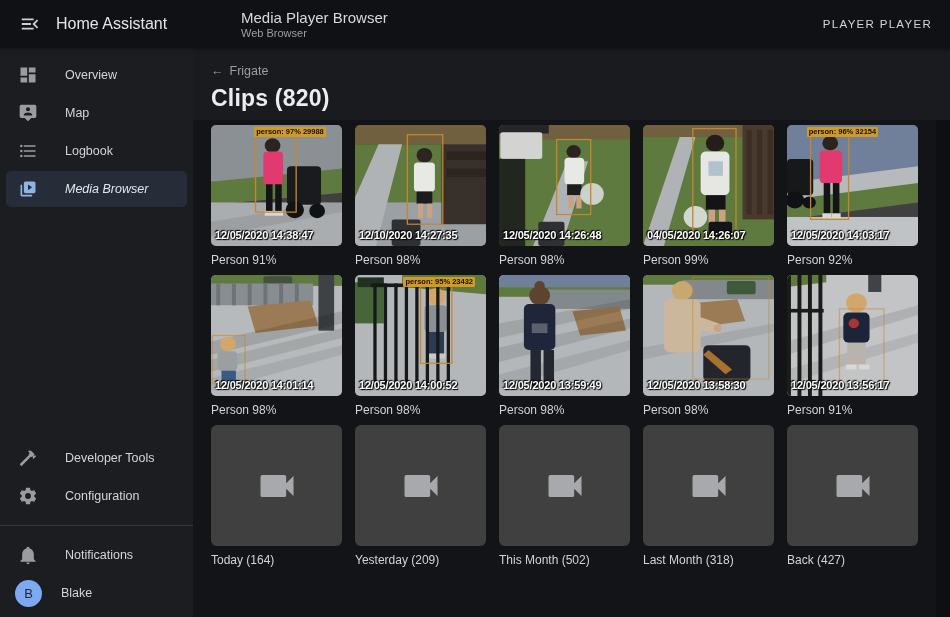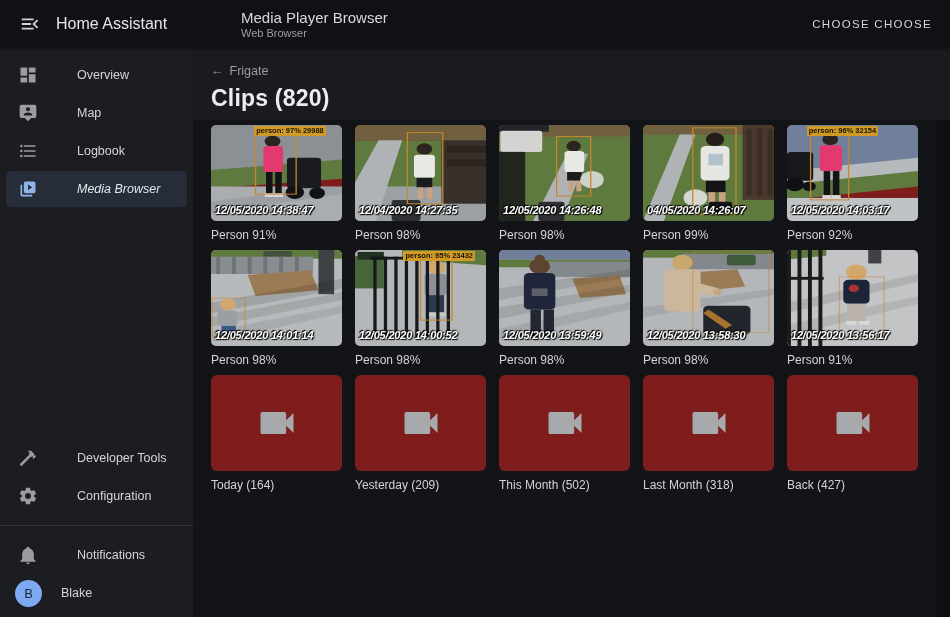--- a/index.html
+++ b/index.html
@@ -18,21 +18,21 @@
   .page-titles{margin-left:48px;line-height:1.15;}
   .page-title{font-size:15px;color:#d8d9db;}
   .page-subtitle{font-size:11px;color:#9c9ea2;margin-top:1px;}
   .choose-player{margin-left:auto;margin-right:18px;font-size:11.5px;font-weight:500;
                  letter-spacing:1.3px;color:#d3d4d6;cursor:pointer;}
 
   
   .sidebar{position:absolute;top:48px;left:0;width:193px;bottom:0;background:#1c1d21;
            display:flex;flex-direction:column;padding-top:8px;box-sizing:border-box;z-index:5;}
   .side-item{height:36px;display:flex;align-items:center;margin:1px 6px;border-radius:5px;
-             padding-left:11px;gap:38px;cursor:pointer;flex:0 0 auto;}
+             padding-left:11px;gap:26px;cursor:pointer;flex:0 0 auto;}
   .side-item .ic{width:22px;height:22px;display:flex;align-items:center;justify-content:center;}
   .side-item .ic svg{width:20px;height:20px;fill:#9a9ca0;}
   .side-item .lbl{font-size:12.5px;font-weight:500;color:#d4d5d7;}
   .side-item.selected{background:#272d38;font-style:italic;}
   .side-item.selected .ic svg{fill:#8fb4e6;}
   .side-item.selected .lbl{color:#e2e7ee;}
   .side-spacer{flex:1 1 auto;}
   .side-divider{height:1px;background:#34363b;margin:10px 0 10px 0;flex:0 0 auto;}
   .avatar{width:27px;height:27px;border-radius:50%;background:#7da9f2;color:#1c2634;
           font-size:13px;font-weight:500;display:flex;align-items:center;justify-content:center;
@@ -43,24 +43,24 @@
   .main{position:absolute;left:193px;top:48px;right:0;bottom:0;background:#131418;}
   .main-header{background:#1a1b1f;padding:13px 0 11px 18px;}
   .back-link{font-size:12.5px;color:#9c9ea2;cursor:pointer;display:inline-flex;gap:6px;align-items:center;}
   .clips-title{font-size:23px;font-weight:bold;color:#ededef;margin-top:6px;letter-spacing:.2px;}
   .content{position:absolute;top:72px;left:0;right:0;bottom:0;background:#131418;overflow:hidden;}
   .scroll-track{position:absolute;right:0;top:0;bottom:0;width:14px;background:#0e0f11;}
 
   .grid{display:grid;grid-template-columns:repeat(5,131px);column-gap:13px;row-gap:8px;
         padding:5px 0 0 18px;}
   .cell{cursor:pointer;}
-  .thumb{width:131px;height:96px;border-radius:5px;position:relative;overflow:hidden;background:#7f1d1d;}
+  .thumb{width:131px;height:121px;border-radius:5px;position:relative;overflow:hidden;background:#404040;}
   .thumb svg.scene{position:absolute;left:0;top:0;width:100%;height:100%;display:block;}
   .ts{position:absolute;left:4px;bottom:5px;font-size:11px;font-weight:bold;color:#ffffff;
-      text-shadow:0 0 2px #000,1px 1px 1px #000,-1px -1px 1px #000;letter-spacing:-.2px;white-space:nowrap;font-style:italic;}
+      text-shadow:0 0 2px #000,1px 1px 1px #000,-1px -1px 1px #000;letter-spacing:-.2px;white-space:nowrap;}
   .det{position:absolute;font-size:7.5px;font-weight:bold;color:#181206;background:#cf9a26;
        padding:0 2px;line-height:10px;white-space:nowrap;border-radius:1px;}
   .caption{margin-top:7px;font-size:12px;color:#d2d4d6;}
   .folder .thumb{display:flex;align-items:center;justify-content:center;border-radius:6px;}
   .folder .thumb svg{width:44px;height:44px;fill:#a7a9ac;}
 </style>
 </head>
 <body>
 
 <div class="topbar">
@@ -70,21 +70,21 @@
         <path d="M3,6H16V8H3V6M3,11H13V13H3V11M3,16H16V18H3V16M21,15.61L19.59,17L14.58,12L19.59,7L21,8.39L17.44,12L21,15.61Z"></path>
       </svg>
     </div>
     <div class="app-title">Home Assistant</div>
   </div>
   <div class="topbar-main">
     <div class="page-titles">
       <div class="page-title">Media Player Browser</div>
       <div class="page-subtitle">Web Browser</div>
     </div>
-    <div class="choose-player">CHOOSE CHOOSE</div>
+    <div class="choose-player">PLAYER PLAYER</div>
   </div>
 </div>
 
 <div class="sidebar" id="sidebar">
     <div class="side-item">
       <span class="ic">
         <svg viewBox="0 0 24 24">
           <path d="M13,3V9H21V3M13,21H21V11H13M3,21H11V15H3M3,13H11V3H3V13Z"></path>
         </svg>
       </span>
@@ -190,21 +190,21 @@
               <rect x="70" y="22" width="30" height="7" fill="#2b241f"></rect>
               <rect x="70" y="36" width="30" height="7" fill="#2b241f"></rect>
               <rect x="28" y="78" width="22" height="22" rx="2" fill="#2e3033"></rect>
               <circle cx="53" cy="25" r="6" fill="#2b2420"></circle>
               <rect x="45" y="31" width="16" height="24" rx="3" fill="#e8e8e4"></rect>
               <rect x="47" y="55" width="12" height="10" fill="#1b1c1e"></rect>
               <rect x="48" y="65" width="4" height="12" fill="#c9a183"></rect>
               <rect x="55" y="65" width="4" height="12" fill="#c9a183"></rect>
               <rect x="40" y="8" width="27" height="74" fill="none" stroke="#c8862c" stroke-width="1"></rect>
             </svg>
-            <div class="ts">12/04/2020 14:27:35</div>
+            <div class="ts">12/10/2020 14:27:35</div>
           </div>
           <div class="caption">Person 98%</div>
         </div>
         <div class="cell">
           <div class="thumb">
             <svg class="scene" viewBox="0 0 100 100" preserveAspectRatio="none">
               <rect x="0" y="0" width="100" height="100" fill="#5e7a3e"></rect>
               <rect x="0" y="0" width="100" height="12" fill="#70603f"></rect>
               <rect x="0" y="0" width="38" height="7" fill="#26262a"></rect>
               <rect x="1" y="6" width="32" height="22" rx="2" fill="#d3d4d2"></rect>

